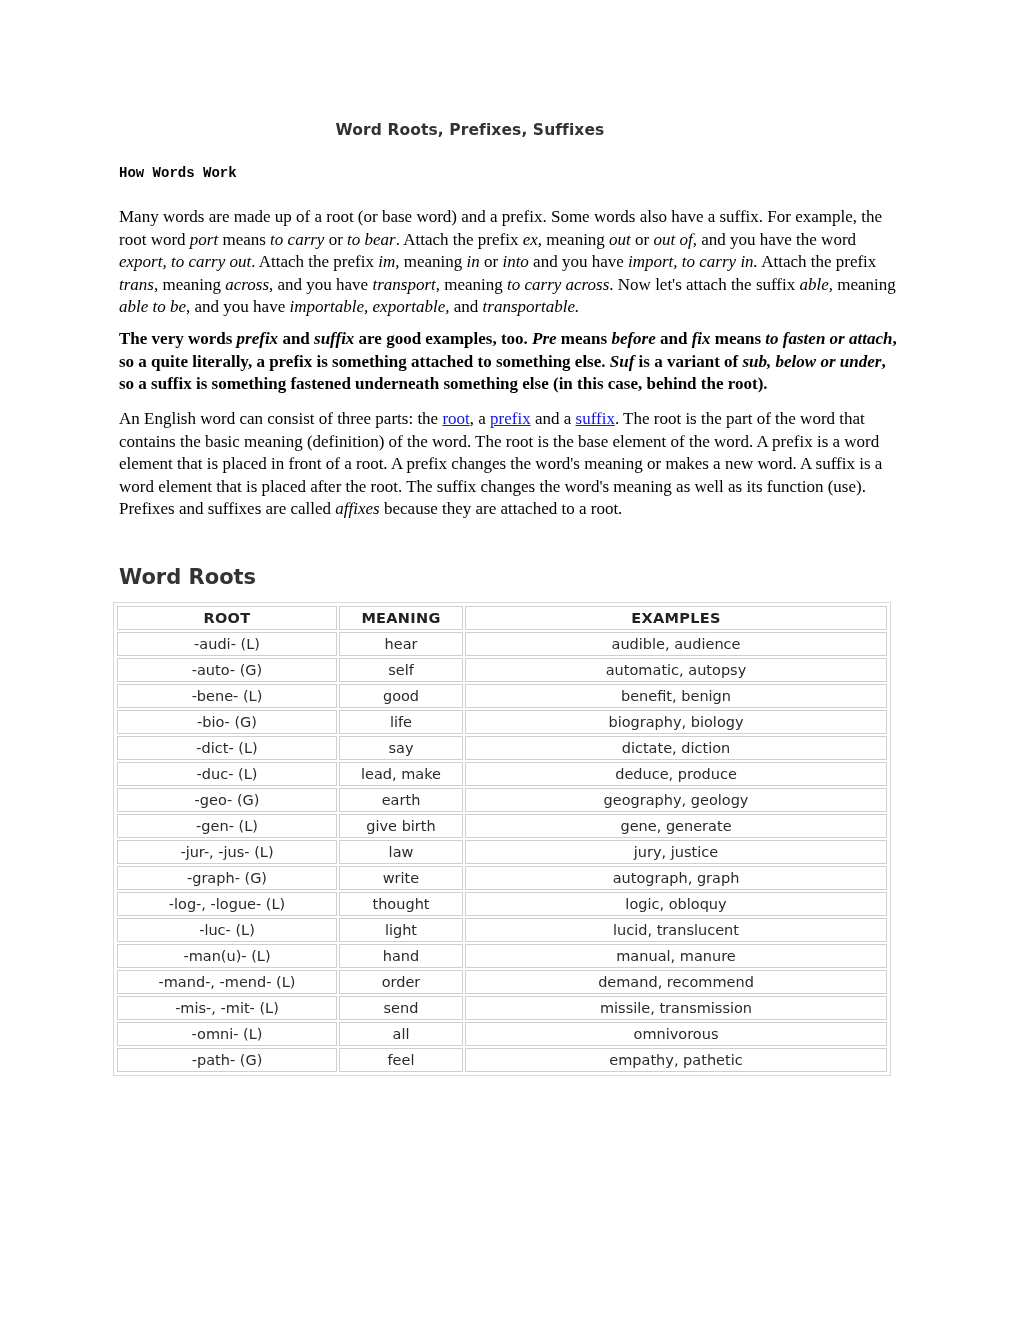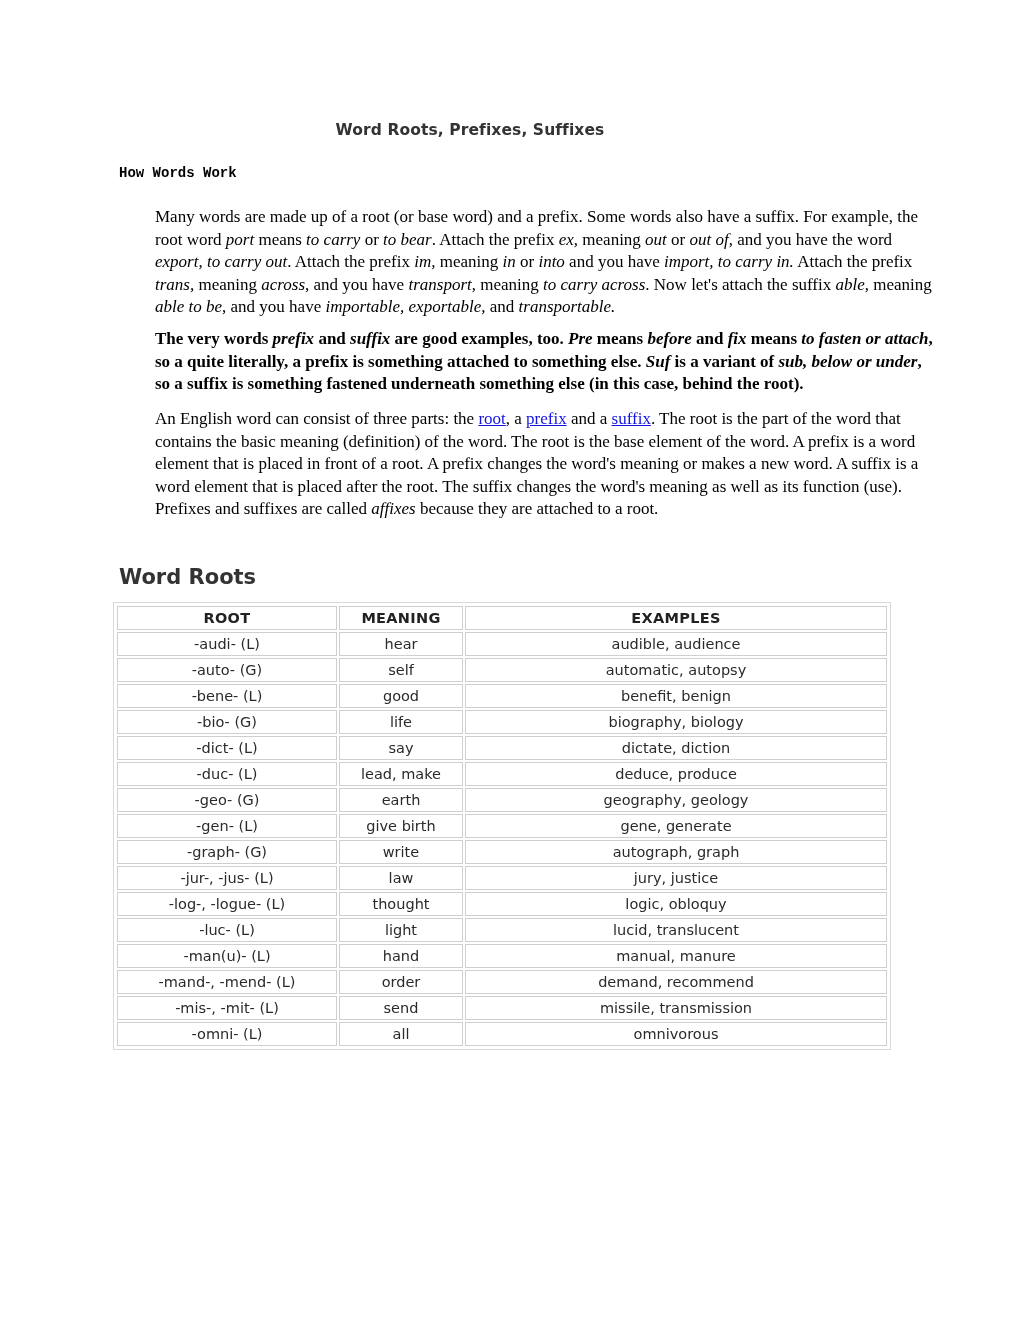--- a/index.html
+++ b/index.html
@@ -51,21 +51,20 @@
 
   .body-block {
     position: absolute;
     left: 119px;
     width: 784px;
     font-family: "Liberation Serif", serif;
     font-size: 17px;
     line-height: 22.5px;
     color: #000000;
     text-align: left;
-    margin-left: 36px;
   }
 
   #para1 { top: 206px; }
   #para2 { top: 328px; font-weight: bold; }
   #para3 { top: 408px; }
 
   .body-block i { font-style: italic; }
 
   .doclink {
     color: #1414e0;
@@ -194,30 +193,30 @@
             <td>-geo- (G)</td>
             <td>earth</td>
             <td>geography, geology</td>
           </tr>
           <tr>
             <td>-gen- (L)</td>
             <td>give birth</td>
             <td>gene, generate</td>
           </tr>
           <tr>
+            <td>-jur-, -jus- (L)</td>
+            <td>law</td>
+            <td>jury, justice</td>
+          </tr>
+          <tr>
             <td>-graph- (G)</td>
             <td>write</td>
             <td>autograph, graph</td>
           </tr>
           <tr>
-            <td>-jur-, -jus- (L)</td>
-            <td>law</td>
-            <td>jury, justice</td>
-          </tr>
-          <tr>
             <td>-log-, -logue- (L)</td>
             <td>thought</td>
             <td>logic, obloquy</td>
           </tr>
           <tr>
             <td>-luc- (L)</td>
             <td>light</td>
             <td>lucid, translucent</td>
           </tr>
           <tr>
@@ -233,17 +232,22 @@
           <tr>
             <td>-mis-, -mit- (L)</td>
             <td>send</td>
             <td>missile, transmission</td>
           </tr>
           <tr>
             <td>-omni- (L)</td>
             <td>all</td>
             <td>omnivorous</td>
           </tr>
+          <tr>
+            <td>-path- (G)</td>
+            <td>feel</td>
+            <td>empathy, pathetic</td>
+          </tr>
         </tbody>
     </table>
   </div>
 
 </div>
 
 </body></html>

